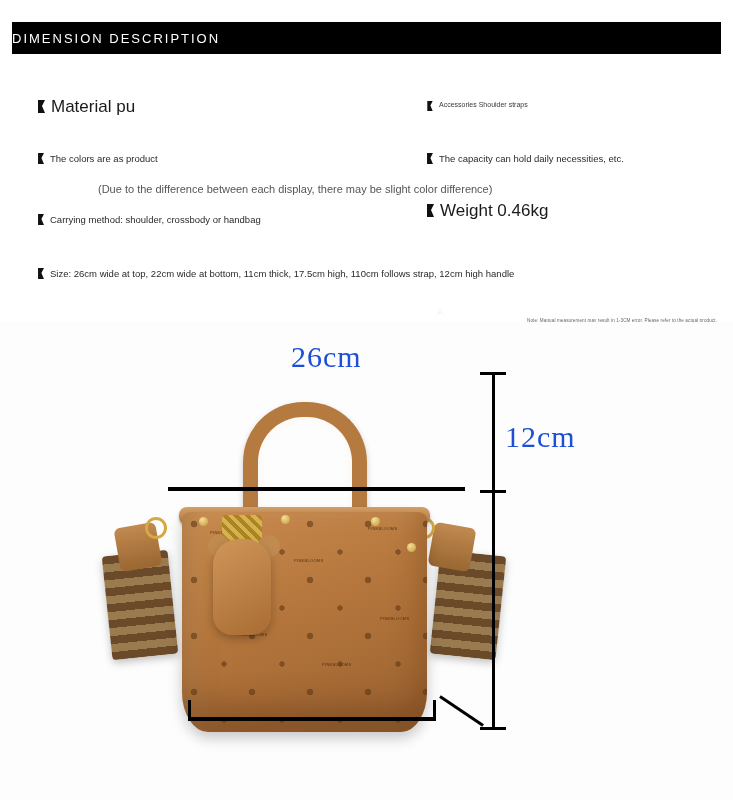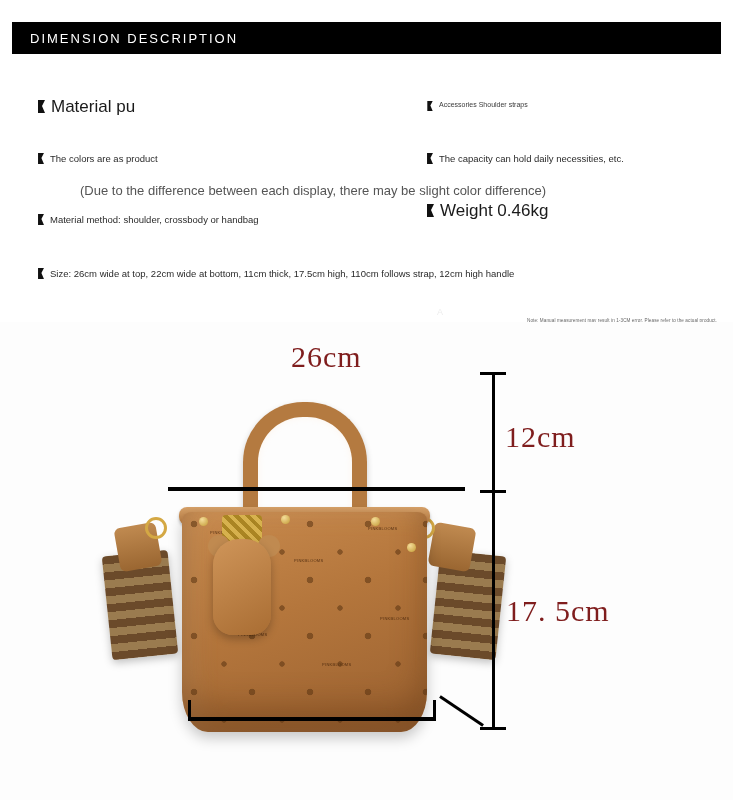--- a/index.html
+++ b/index.html
@@ -24,21 +24,20 @@
     width: 709px;
     height: 32px;
     background: #000000;
     display: flex;
     align-items: center;
   }
   .header-title {
     color: #ffffff;
     font-size: 13px;
     letter-spacing: 2px;
-    margin-left: 18px;
     font-family: "Liberation Sans", sans-serif;
   }
 
   
   .spec-area {
     position: absolute;
     left: 0;
     top: 70px;
     width: 733px;
     height: 250px;
@@ -69,23 +68,23 @@
     color: #2a2a2a;
     line-height: 1.2;
   }
   .spec-text-xs {
     font-size: 7px;
     color: #3a3a3a;
     line-height: 1.2;
   }
   .note-sub {
     position: absolute;
-    left: 80px;
+    left: 98px;
     top: 113px;
-    font-size: 13px;
+    font-size: 11px;
     color: #555;
     text-align: right;
   }
   .disclaimer {
     position: absolute;
     right: 16px;
     top: 248px;
     font-size: 4.6px;
     color: #666;
     letter-spacing: 0.1px;
@@ -106,21 +105,21 @@
     width: 733px;
     height: 478px;
     background: #fdfdfd;
   }
 
   
   .dim-label {
     position: absolute;
     font-family: "Liberation Serif", serif;
     font-size: 30px;
-    color: #7f1d1d;
+    color: #1d4ed8;
     letter-spacing: 1px;
     white-space: nowrap;
   }
   .dim-26 { left: 291px; top: 18px; }
   .dim-12 { left: 505px; top: 98px; }
   .dim-175 { left: 506px; top: 272px; }
   .dim-22 { left: 279px; top: 385px; }
   .dim-11 { left: 480px; top: 385px; }
 
   
@@ -322,21 +321,21 @@
   </div>
 
   <div class="note-sub">(Due to the difference between each display, there may be slight color difference)</div>
 
   <div class="spec-item" style="left:38px; top:144px;">
     <span class="flag-icon" style="width:6px;height:11px;top:0;">
       <svg width="6" height="11" viewBox="0 0 7 13">
           <path d="M0 0 H7 L4 6 L7 13 H0 Z" fill="#111"></path>
         </svg>
     </span>
-    <span class="spec-text-sm">Material method: shoulder, crossbody or handbag</span>
+    <span class="spec-text-sm">Carrying method: shoulder, crossbody or handbag</span>
   </div>
 
   <div class="spec-item" style="left:427px; top:132px;">
     <span class="flag-icon">
       <svg width="7" height="13" viewBox="0 0 7 13">
           <path d="M0 0 H7 L4 6 L7 13 H0 Z" fill="#111"></path>
         </svg>
     </span>
     <span class="spec-text-lg">Weight 0.46kg</span>
   </div>
@@ -395,14 +394,13 @@
   <div class="tick tick-top-r"></div>
   <div class="tick tick-mid-r"></div>
   <div class="tick tick-bot-r"></div>
   <div class="rule rule-bottom"></div>
   <div class="rule tick-bot-l"></div>
   <div class="rule tick-bot-r2"></div>
   <div class="rule-diag"></div>
 
   <div class="dim-label dim-26">26cm</div>
   <div class="dim-label dim-12">12cm</div>
-  <div class="dim-label dim-175">17. 5cm</div>
 </div>
 
 </body></html>

